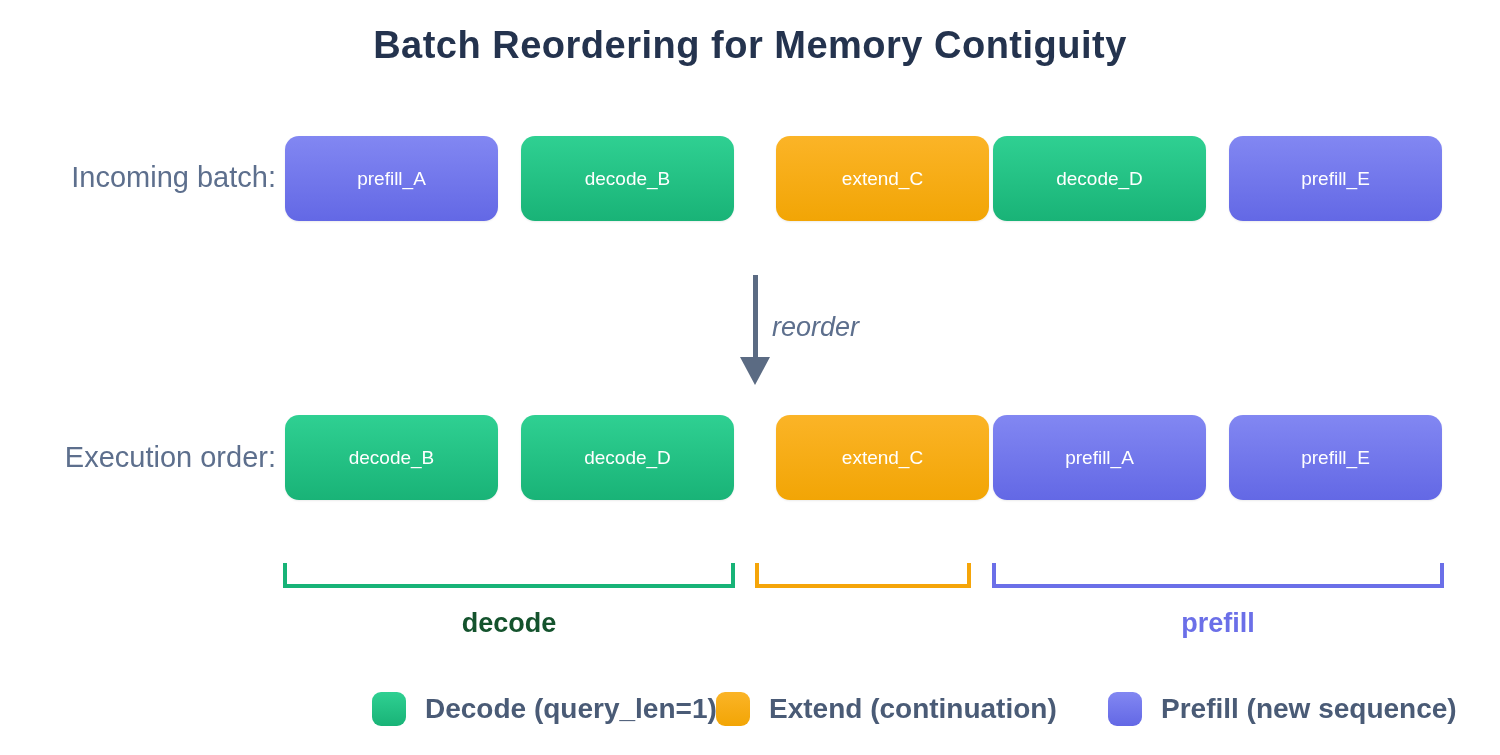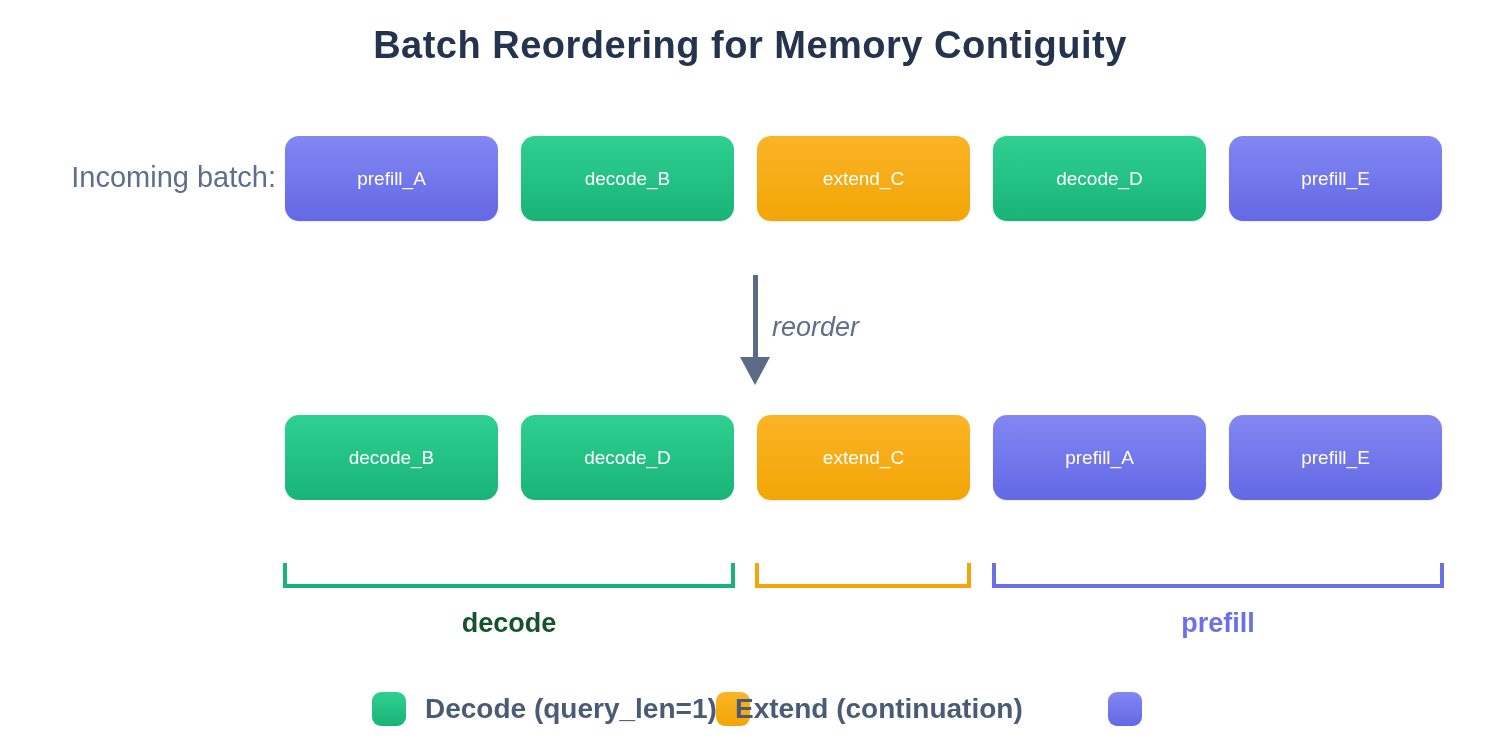--- a/index.html
+++ b/index.html
@@ -26,21 +26,21 @@
   .row-label.r2{left:38px;top:440px;}
   .box{
     position:absolute;width:213px;height:85px;
     border-radius:14px;
     display:flex;align-items:center;justify-content:center;
     color:#ffffff;font-size:19px;
     box-shadow:0 1px 2px rgba(0,0,0,0.08);
   }
   .box.prefill{background:linear-gradient(180deg,#8287f2,#6368e5);}
   .box.decode{background:linear-gradient(180deg,#2fd092,#19b377);}
-  .box.extend{background:linear-gradient(180deg,#fbb427,#f2a505);}
+  .box.extend{background:linear-gradient(180deg,#fbb427,#f2a505);margin-left:19px;}
   .r1box{top:136px;}
   .r2box{top:415px;}
   .bx0{left:285px;} .bx1{left:521px;} .bx2{left:757px;} .bx3{left:993px;} .bx4{left:1229px;}
   .arrow-shaft{
     position:absolute;left:753px;top:275px;width:5px;height:84px;
     background:#5b6b83;
   }
   .arrow-head{
     position:absolute;left:740px;top:357px;width:0;height:0;
     border-left:15px solid transparent;
@@ -73,21 +73,21 @@
     position:absolute;top:692px;width:34px;height:34px;border-radius:9px;
   }
   .legend-swatch.decode{background:linear-gradient(180deg,#2fd092,#19b377);}
   .legend-swatch.extend{background:linear-gradient(180deg,#fbb427,#f2a505);}
   .legend-swatch.prefill{background:linear-gradient(180deg,#8287f2,#6368e5);}
   .ls0{left:372px;} .ls1{left:716px;} .ls2{left:1108px;}
   .legend-text{
     position:absolute;top:692px;line-height:34px;
     font-size:28px;color:#4a5b76;white-space:nowrap;font-weight:bold;
   }
-  .lt0{left:425px;} .lt1{left:735px;} .lt2{left:1161px;}
+  .lt0{left:425px;} .lt1{left:769px;} .lt2{left:1161px;}
 </style>
 </head>
 <body>
 
 <div class="canvas">
 
   <div class="title">Batch Reordering for Memory Contiguity</div>
 
   <div class="row-label r1">Incoming batch:</div>
   <div class="box prefill r1box bx0">
@@ -103,20 +103,21 @@
       <span>decode_D</span>
     </div>
   <div class="box prefill r1box bx4">
       <span>prefill_E</span>
     </div>
 
   <div class="arrow-shaft"></div>
   <div class="arrow-head"></div>
   <div class="reorder-label">reorder</div>
 
+  <div class="row-label r2">Execution order:</div>
   <div class="box decode r2box bx0">
       <span>decode_B</span>
     </div>
   <div class="box decode r2box bx1">
       <span>decode_D</span>
     </div>
   <div class="box extend r2box bx2">
       <span>extend_C</span>
     </div>
   <div class="box prefill r2box bx3">
@@ -130,14 +131,15 @@
   <div class="bracket extend bk1"></div>
   <div class="bracket prefill bk2"></div>
   <div class="group-label gl0">decode</div>
   <div class="group-label gl2">prefill</div>
 
   <div class="legend-swatch decode ls0"></div>
   <div class="legend-text lt0">Decode (query_len=1)</div>
   <div class="legend-swatch extend ls1"></div>
   <div class="legend-text lt1">Extend (continuation)</div>
   <div class="legend-swatch prefill ls2"></div>
+  <div class="legend-text lt2">Prefill (new sequence)</div>
 
 </div>
 
 </body></html>

